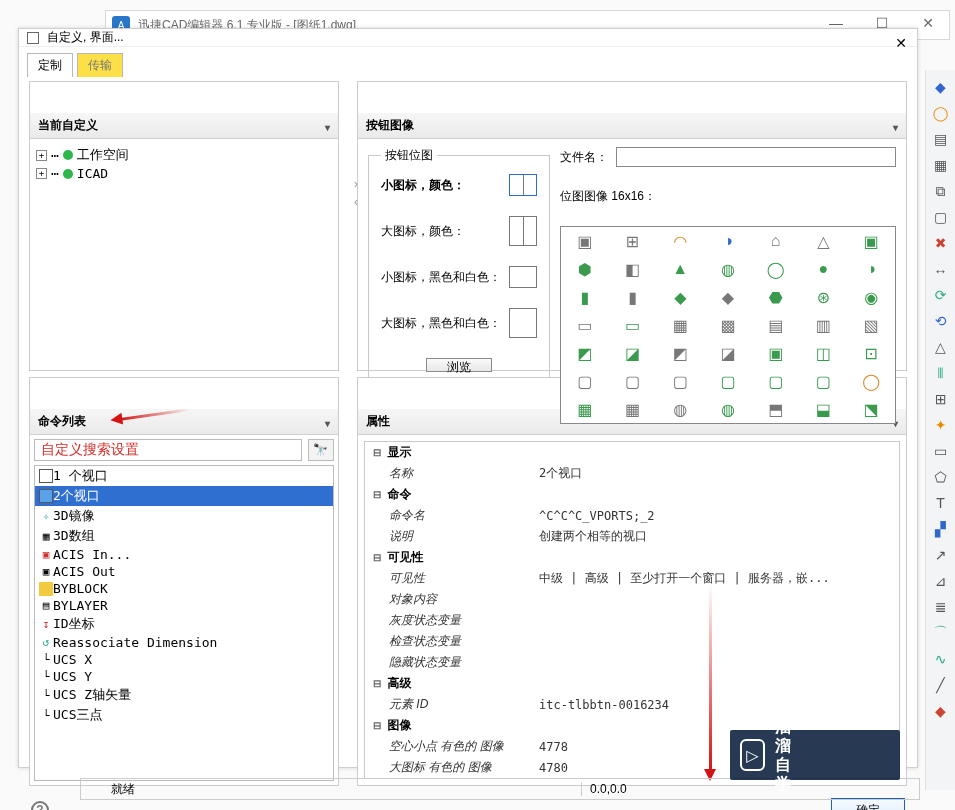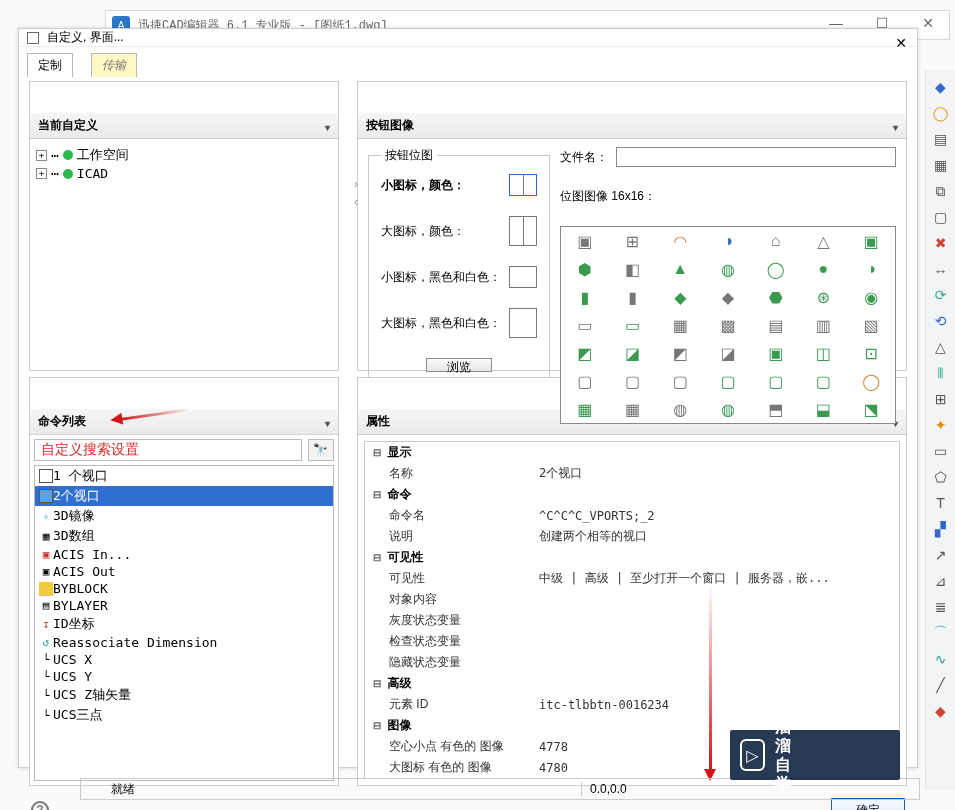--- a/index.html
+++ b/index.html
@@ -15,21 +15,21 @@
   .back-window {
     position: absolute; left: 105px; top: 10px; width: 845px; height: 30px;
     background: #fff; border: 1px solid #d8d8d8;
     display: flex; align-items: center; padding: 0 6px;
   }
   .back-window .ico {
     width: 18px; height: 18px; background: #2a77c9;
     border-radius: 3px; display: inline-flex; align-items:center; justify-content:center;
     color:#fff; font-size:10px; margin-right:8px;
   }
-  .back-window .title { color:#666;font-family:Liberation Mono, monospace; }
+  .back-window .title { color:#666; }
   .winbtns { position:absolute; right:8px; top:4px; display:flex; gap:20px; color:#666; font-size:14px;}
   .winbtn { width:26px; text-align:center; }
   
   .right-strip {
     position:absolute; right:0; top:70px; width:30px; bottom:20px;
     background:#f2f4f6; border-left:1px solid #e0e0e0;
     display:flex; flex-direction:column; align-items:center; gap:8px; padding-top:8px;
   }
   .right-strip .ricon { width:18px; height:18px; display:flex; align-items:center; justify-content:center; font-size:14px; color:#555;}
   .ricon.red { color:#c43; }
@@ -42,26 +42,26 @@
     background:#fff; border:1px solid #cfcfcf;
     box-shadow:0 0 4px rgba(0,0,0,0.15);
     display:flex; flex-direction:column;
   }
   .dlg-title {
     height:26px; display:flex; align-items:center; padding:0 8px; color:#000;
     border-bottom:1px solid #eee;
   }
   .dlg-title .sq { width:12px; height:12px; border:1px solid #666; margin-right:8px;}
   .dlg-close { position:absolute; right:10px; top:6px; font-size:14px; color:#000;}
-  .tabs { display:flex; padding:6px 8px 0 8px; gap:18px; }
+  .tabs { display:flex; padding:6px 8px 0 8px; gap:4px; }
   .tab {
     padding:3px 10px; border:1px solid #b8b8b8; border-bottom:none; background:#fff;
     font-size:12px;
   }
-  .tab.inactive { color:#777; background:#fef9c3;font-style:italic;}
+  .tab.inactive { color:#777; background:#fde047;}
   .dlg-body { flex:1; display:flex; gap:18px; padding:4px 10px 6px 10px; position:relative; }
   .col-left { width:310px; display:flex; flex-direction:column; gap:6px; }
   .col-right { flex:1; display:flex; flex-direction:column; gap:6px; }
   .panel { border:1px solid #ccc; background:#fff; display:flex; flex-direction:column; }
   .panel-hdr {
     background:linear-gradient(#f6f6f6,#eaeaea);
     border-bottom:1px solid #d0d0d0; padding:4px 8px; font-size:12px; font-weight:bold;
     display:flex; align-items:flex-end; justify-content:space-between;margin-top:31px;
   }
   .panel-hdr .caret::after{content:"▾"; font-size:10px; color:#555; margin-left:2px;}
@@ -109,21 +109,21 @@
     grid-auto-rows:28px; overflow:auto; position:relative;
   }
   .icon-grid .cell{display:flex;align-items:center;justify-content:center;font-size:16px;}
   .icon-grid .cell.g{color:#3a9a4e;} .cell.gr{color:#777;} .cell.or{color:#d8892e;}
   .cell.bl{color:#2b6cc4;}
   
   .props-body { flex:1; border:1px solid #c8c8c8; margin:6px; overflow:auto; background:#fff; position:relative;}
   .prow { display:flex; font-size:12px; padding:2px 4px 2px 24px; align-items:center;}
   .prow.grp { font-weight:bold; padding-left:8px; background:#fff;}
   .prow.grp::before{content:"⊟"; color:#666; font-size:10px; margin-right:6px;}
-  .prow .k{ width:150px; color:#333;}
+  .prow .k{ width:150px; color:#333;font-style:italic;}
   .prow .v{ flex:1; color:#333; font-family:SimSun,monospace;}
   .dlg-footer { display:flex; align-items:center; justify-content:space-between; padding:6px 12px;}
   .help-ico { width:18px;height:18px;border:2px solid #777;border-radius:50%;display:flex;align-items:center;justify-content:center;color:#777;font-weight:bold;}
   .ok-btn {
     width:74px; height:24px; border:1px solid #1a63b8; background:linear-gradient(#f6fbff,#dceafc);
     font-size:12px;
   }
   
   .arrow {
     position:absolute; pointer-events:none;

